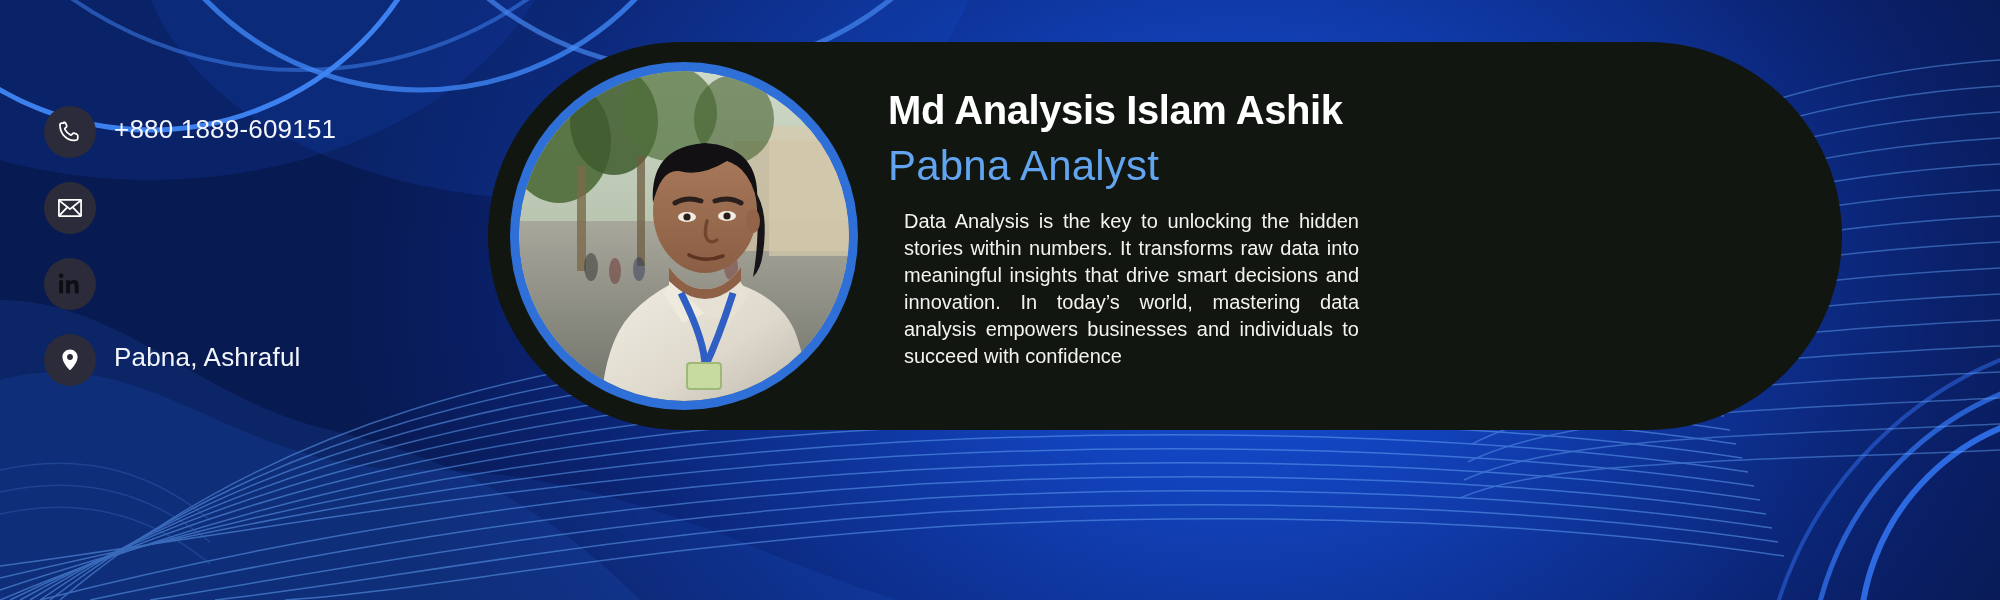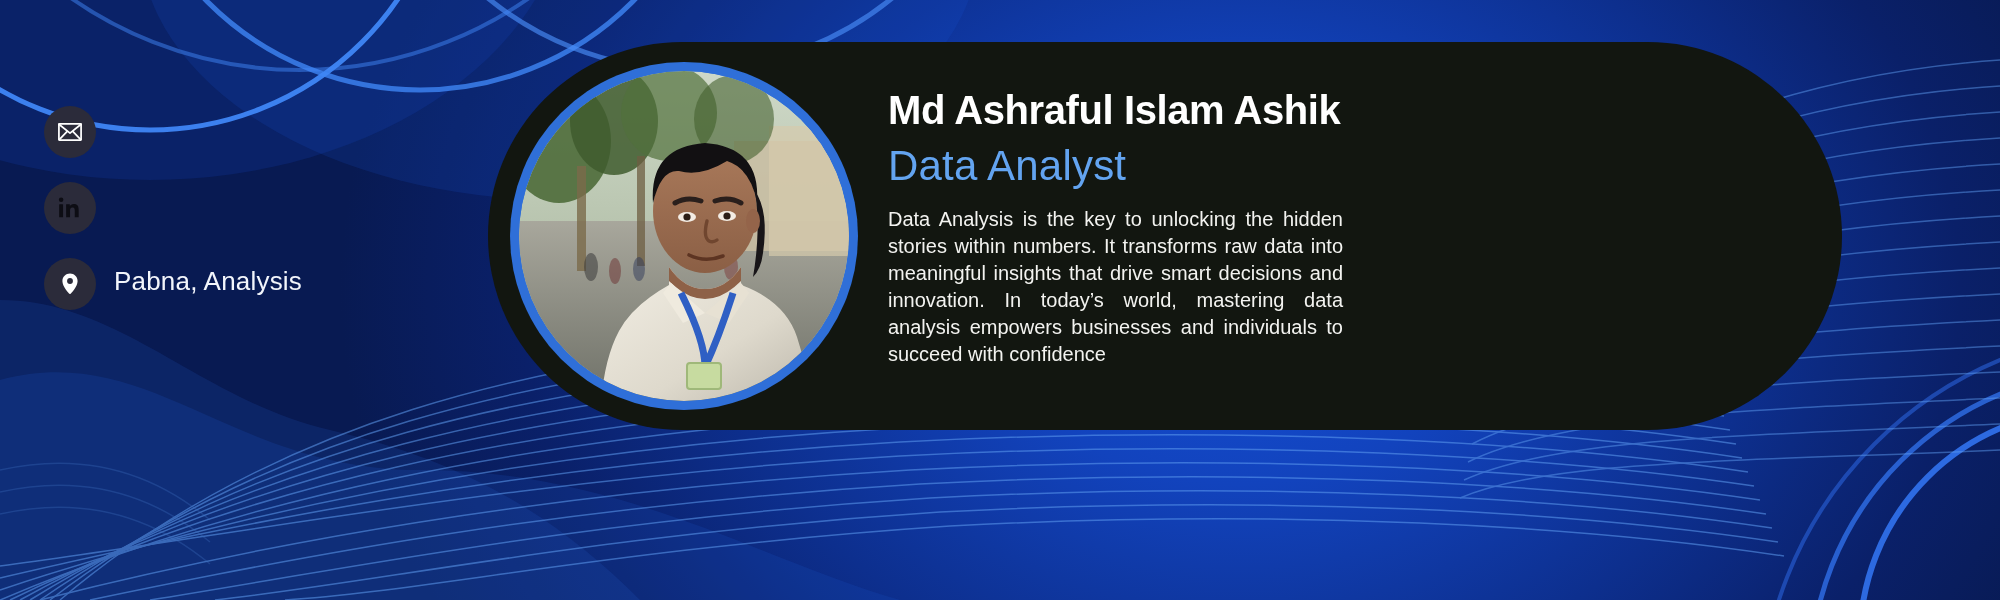--- a/index.html
+++ b/index.html
@@ -147,21 +147,21 @@
     font-weight: normal;
     letter-spacing: 0.2px;
     line-height: 52px;
     margin: 0 0 14px 0;
   }
   .person-bio {
     color: #f3f3f0;
     font-size: 20px;
     line-height: 27px;
     text-align: justify;
-    margin: 0;
+    margin: 16px;
     width: 455px;
   }
 </style>
 </head>
 <body>
 
 <div id="banner">
 
   <div class="bg-layer">
     <svg viewBox="0 0 2000 600" xmlns="http://www.w3.org/2000/svg">
@@ -239,20 +239,28 @@
           <path d="M0,470 C80,452 150,470 210,520"></path>
           <path d="M0,492 C80,474 150,492 210,542"></path>
           <path d="M0,514 C80,496 150,514 210,564"></path>
         </g>
       </g>
     </svg>
   </div>
 
   <div class="contact-col">
 
+    <div class="contact-row">
+      <span class="icon-badge">
+        <svg width="26" height="26" viewBox="0 0 24 24" fill="none" stroke="#ffffff" stroke-width="1.6" stroke-linecap="round" stroke-linejoin="round">
+          <path d="M6.5 2.8c.7 0 1.2.4 1.5 1l.9 2.2c.2.6.1 1.2-.4 1.6l-1 .8c-.3.3-.4.7-.2 1.1a11.5 11.5 0 0 0 5.2 5.2c.4.2.8.1 1.1-.2l.8-1c.4-.5 1-.6 1.6-.4l2.2.9c.6.3 1 .8 1 1.5v2.3c0 1-.8 1.9-1.9 1.8C9.8 21 3 14.2 2.7 5.7c0-1 .8-1.9 1.8-1.9h2z"></path>
+        </svg>
+      </span>
+      <div class="contact-text phone">+880 1889-609151</div>
+    </div>
 
     <div class="contact-row">
       <span class="icon-badge">
         <svg width="28" height="28" viewBox="0 0 24 24" fill="none" stroke="#ffffff" stroke-width="1.5" stroke-linecap="round" stroke-linejoin="round">
           <rect x="2.5" y="5" width="19" height="14" rx="0.5"></rect>
           <path d="M2.5 5.4 12 13 21.5 5.4"></path>
           <path d="M2.8 18.6 9.4 11.6"></path>
           <path d="M21.2 18.6 14.6 11.6"></path>
         </svg>
       </span>
@@ -268,21 +276,21 @@
       </span>
     </div>
 
     <div class="contact-row">
       <span class="icon-badge">
         <svg width="26" height="26" viewBox="0 0 24 24">
           <path d="M12 2.4c-3.9 0-7 3.1-7 7 0 5.1 6.2 11.4 6.5 11.7.3.3.7.3 1 0 .3-.3 6.5-6.6 6.5-11.7 0-3.9-3.1-7-7-7z" fill="#ffffff"></path>
           <circle cx="12" cy="9.2" r="2.7" fill="#2b2b3a"></circle>
         </svg>
       </span>
-      <div class="contact-text loc">Pabna, Analysis</div>
+      <div class="contact-text loc">Pabna, Ashraful</div>
     </div>
 
   </div>
 
   <div class="card">
 
     <div class="avatar-wrap">
       <div class="avatar">
         <svg width="330" height="330" viewBox="0 0 330 330" xmlns="http://www.w3.org/2000/svg">
           <defs>
@@ -355,20 +363,20 @@
             <path d="M188 150 q-4 16 2 20 q4 2 8 -1" stroke="#70462f" stroke-width="3.4" fill="none" stroke-linecap="round"></path>
             <path d="M170 184 q16 8 34 1" stroke="#5d3422" stroke-width="3.6" fill="none" stroke-linecap="round"></path>
 
             <ellipse cx="234" cy="150" rx="7" ry="12" fill="#94644a"></ellipse>
           </g>
         </svg>
       </div>
     </div>
 
     <div class="card-body">
-      <h1 class="person-name">Md Ashraful Islam Ashik</h1>
-      <h2 class="person-role">Data Analyst</h2>
+      <h1 class="person-name">Md Analysis Islam Ashik</h1>
+      <h2 class="person-role">Pabna Analyst</h2>
       <p class="person-bio">Data Analysis is the key to unlocking the hidden stories within numbers. It transforms raw data into meaningful insights that drive smart decisions and innovation. In today’s world, mastering data analysis empowers businesses and individuals to succeed with confidence</p>
     </div>
 
   </div>
 
 </div>
 
 </body></html>

